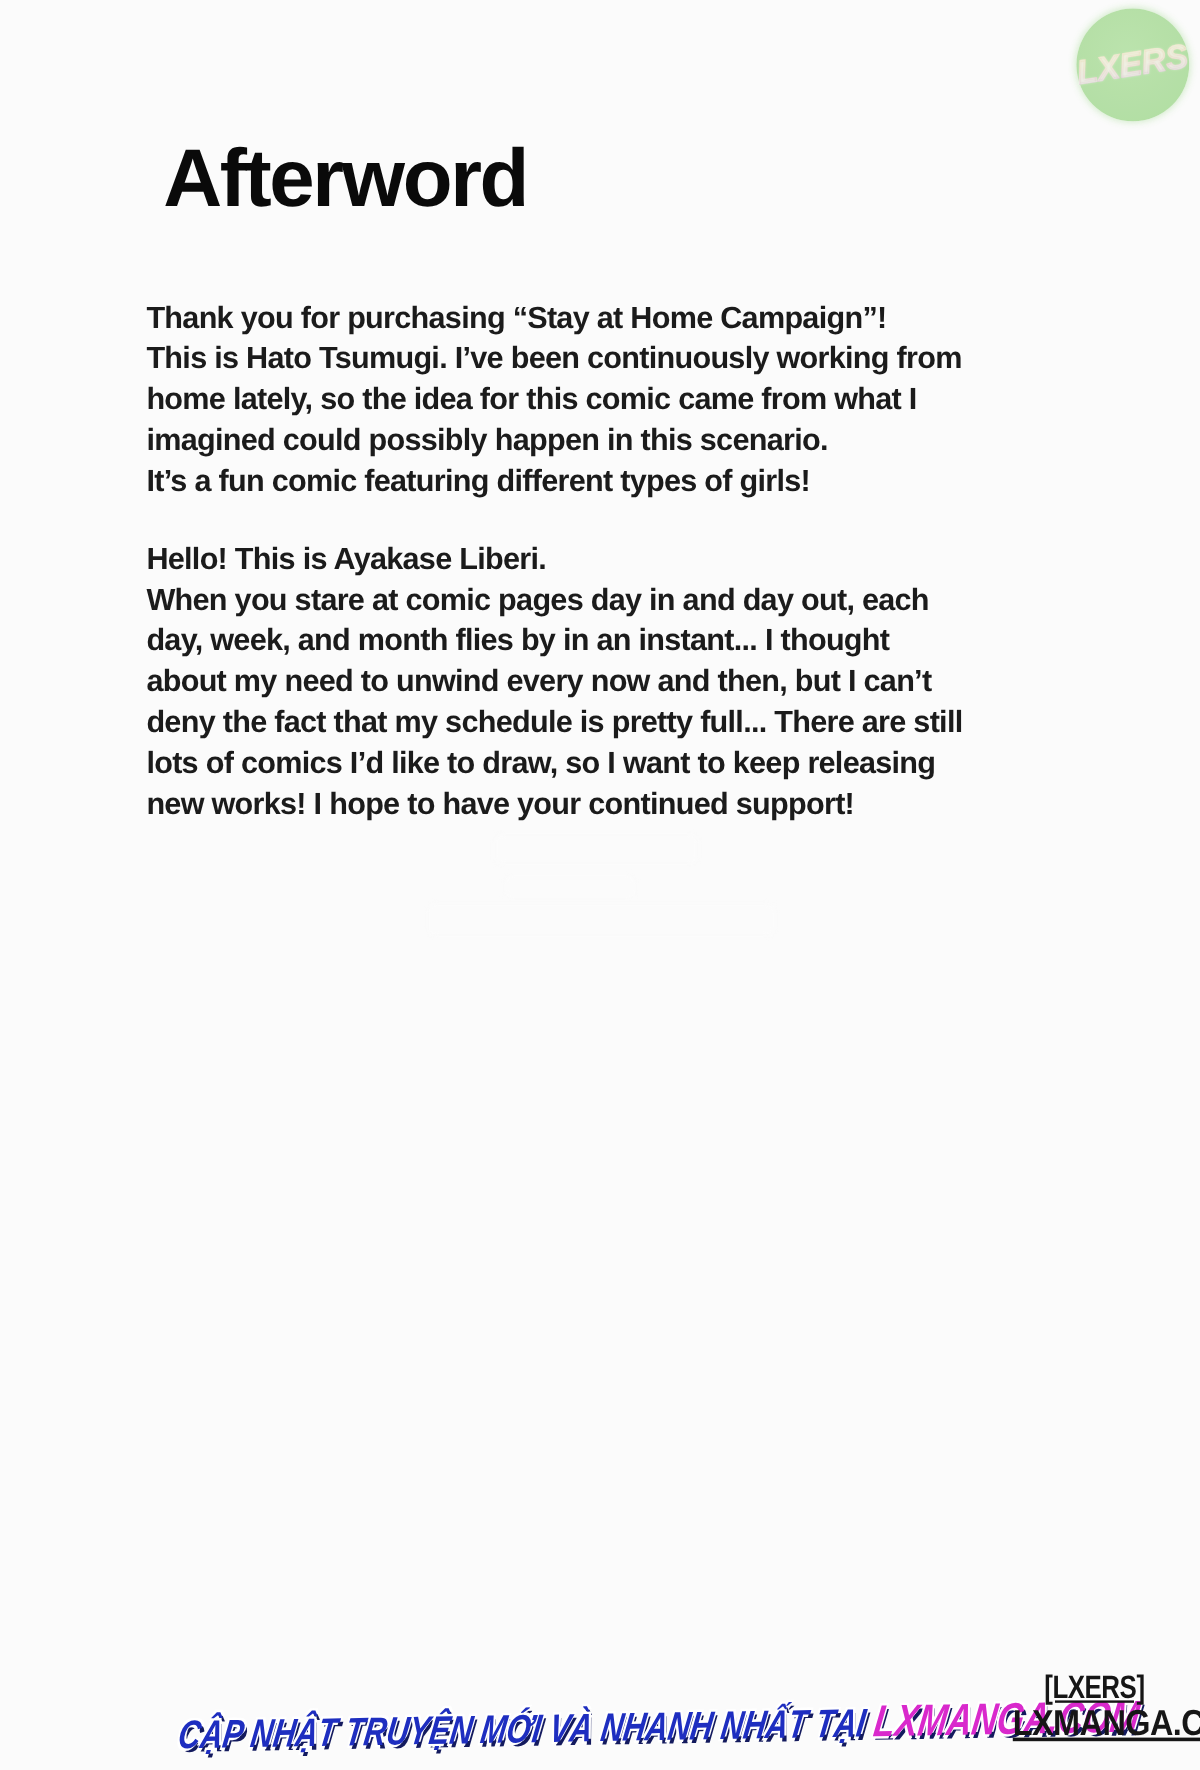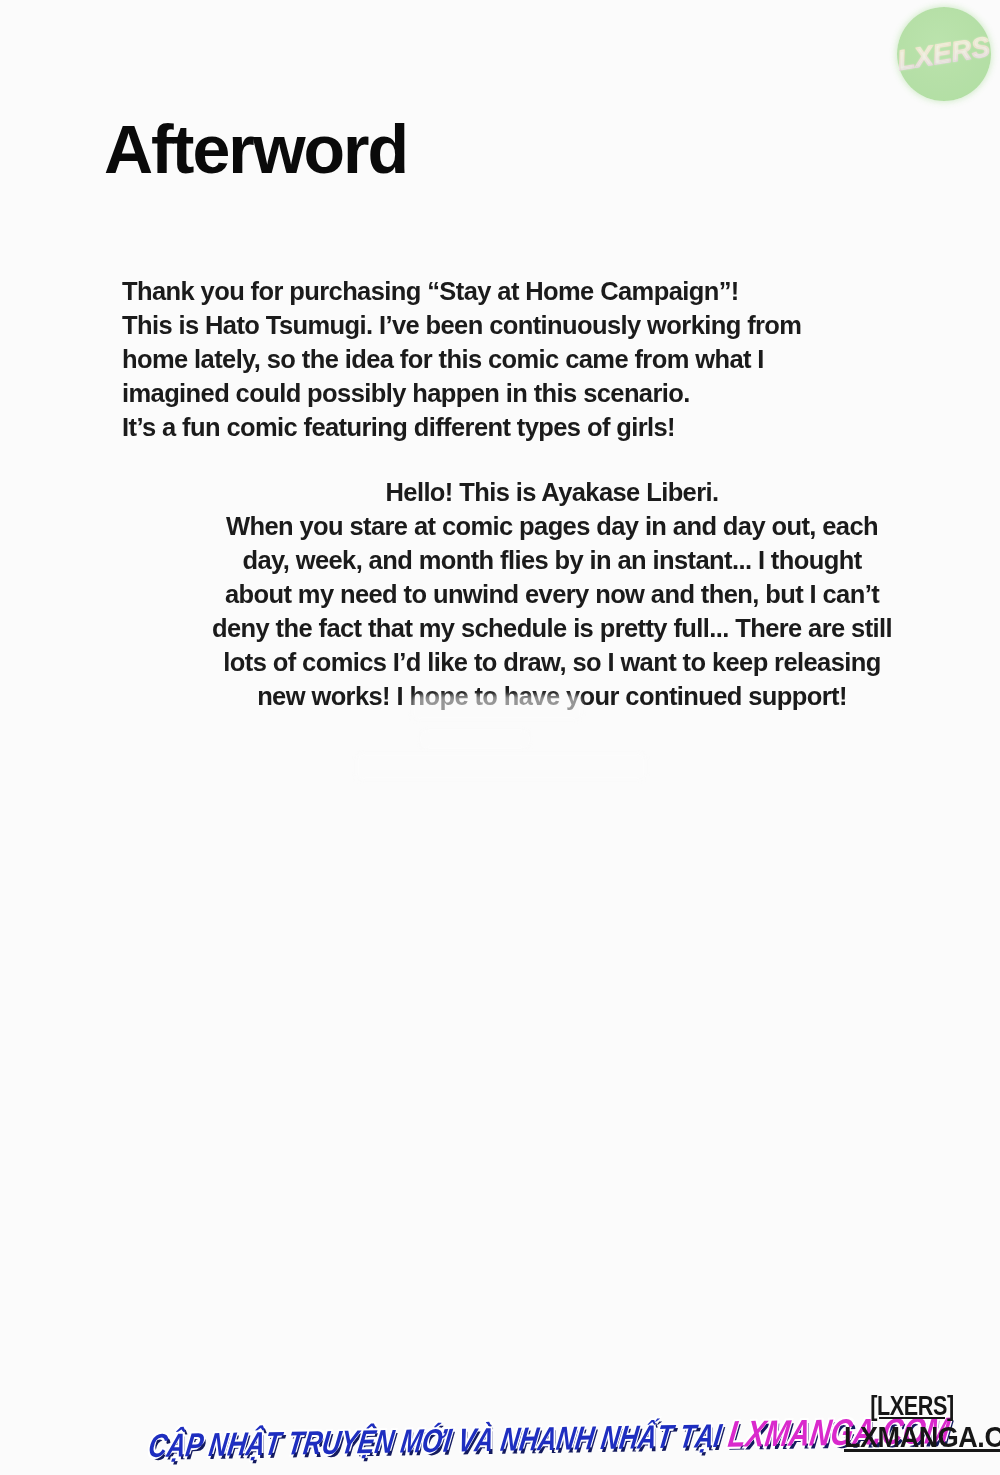--- a/index.html
+++ b/index.html
@@ -43,42 +43,42 @@
     background-clip: text;
     color: transparent;
     text-shadow: 0 0 2px rgba(255,255,255,0.9);
     -webkit-text-stroke: 1px rgba(255,255,255,0.55);
     opacity: 0.8;
   }
 
   
   .title {
     position: absolute;
-    left: 104px; top: 115px;
+    left: 136px; top: 115px;
     font-size: 68px;
     line-height: 1;
     font-weight: 900;
     letter-spacing: -2px;
     color: var(--title, #0a0a0a);
   }
 
   
   .content {
     position: absolute;
-    left: 122px; top: 274px;
+    left: 122px; top: 248px;
     width: 860px;
     font-size: 25.5px;
     line-height: 34px;
     font-weight: 600;
     letter-spacing: -0.6px;
     color: var(--text, #1b1b1b);
     white-space: nowrap;
   }
   .content p { margin-bottom: 31px; }
-  .content p:last-child { margin-bottom: 0; text-align: center; }
+  .content p:last-child { margin-bottom: 0; }
 
   
   .smudge {
     position: absolute;
     background: rgba(251, 251, 251, 0.55);
     filter: blur(2px);
     border-radius: 6px;
     pointer-events: none;
   }
   .smudge-1 { left: 412px; top: 695px; width: 170px; height: 25px; }

